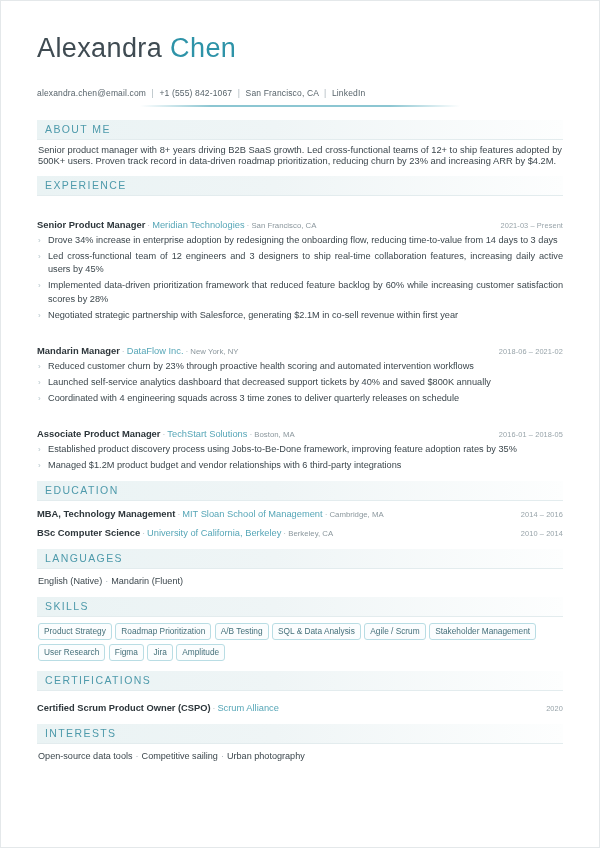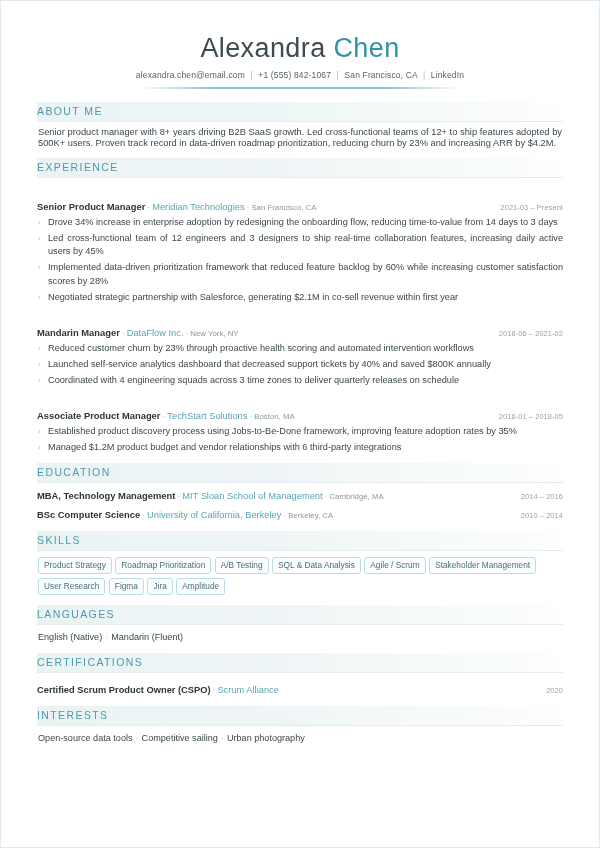--- a/index.html
+++ b/index.html
@@ -15,55 +15,55 @@
     position: relative;
     width: 600px;
     height: 848px;
     background: #ffffff;
     border: 1px solid #e4e8ea;
     padding: 30px 36px 0 36px;
     overflow: hidden;
   }
 
   
-  .header { text-align: center; padding-bottom: 4px; }
+  .header { text-align: left; padding-bottom: 4px; }
 
   .name {
     font-size: 27px;
     font-weight: 400;
     letter-spacing: 0.4px;
     line-height: 34px;
     color: #3f4b52;
     white-space: nowrap;
   }
   .name .last { color: #2e93a8; }
 
   .contact {
-    margin-top: 4px;
+    margin-top: 22px;
     font-size: 8.5px;
     color: #57636a;
     line-height: 12px;
     letter-spacing: 0.15px;
   }
   .contact .sep { color: #aab6bc; padding: 0 3px; }
 
   .head-rule {
     width: 320px;
     height: 2px;
     margin: 6px auto 0 auto;
     background: linear-gradient(to right, rgba(138,196,206,0), #8cc6d2 22%, #8cc6d2 78%, rgba(138,196,206,0));
   }
 
   
   .section { margin-top: 9px; }
 
   .sec-head {
     background: linear-gradient(to right, #eaf3f4 0%, #eff5f6 45%, #fdfefe 100%);
     border-bottom: 1px solid #e3ecee;
-    padding: 3px 0 3px 0;
+    padding: 3px 0 3px 8px;
     margin-bottom: 4px;
   }
   .sec-head-title {
     font-size: 10.5px;
     letter-spacing: 1.4px;
     color: #4e9aab;
     font-weight: 400;
     line-height: 13px;
   }
 
@@ -258,20 +258,29 @@
         <span class="degree">MBA, Technology Management</span><span class="dot">·</span><span class="org">MIT Sloan School of Management</span><span class="dot">·</span><span class="loc">Cambridge, MA</span>
       </div>
       <div class="dates">2014 – 2016</div>
     </div>
 
     <div class="edu-row entry-top">
       <div class="entry-left">
         <span class="degree">BSc Computer Science</span><span class="dot">·</span><span class="org">University of California, Berkeley</span><span class="dot">·</span><span class="loc">Berkeley, CA</span>
       </div>
       <div class="dates">2010 – 2014</div>
+    </div>
+  </div>
+
+  <div class="section">
+    <div class="sec-head">
+      <div class="sec-head-title">LANGUAGES</div>
+    </div>
+    <div class="plain">
+      <span>English (Native)</span><span class="mid">·</span><span>Mandarin (Fluent)</span>
     </div>
   </div>
 
   <div class="section">
     <div class="sec-head">
       <div class="sec-head-title">SKILLS</div>
     </div>
     <div class="pills">
       <span class="pill">Product Strategy</span>
       <span class="pill">Roadmap Prioritization</span>
@@ -281,29 +290,20 @@
       <span class="pill">Stakeholder Management</span>
       <span class="pill">User Research</span>
       <span class="pill">Figma</span>
       <span class="pill">Jira</span>
       <span class="pill">Amplitude</span>
     </div>
   </div>
 
   <div class="section">
     <div class="sec-head">
-      <div class="sec-head-title">LANGUAGES</div>
-    </div>
-    <div class="plain">
-      <span>English (Native)</span><span class="mid">·</span><span>Mandarin (Fluent)</span>
-    </div>
-  </div>
-
-  <div class="section">
-    <div class="sec-head">
       <div class="sec-head-title">CERTIFICATIONS</div>
     </div>
     <div class="cert-row">
       <div class="entry-left">
         <span class="cert-name">Certified Scrum Product Owner (CSPO)</span><span class="dot">·</span><span class="org">Scrum Alliance</span>
       </div>
       <div class="dates">2020</div>
     </div>
   </div>
 

